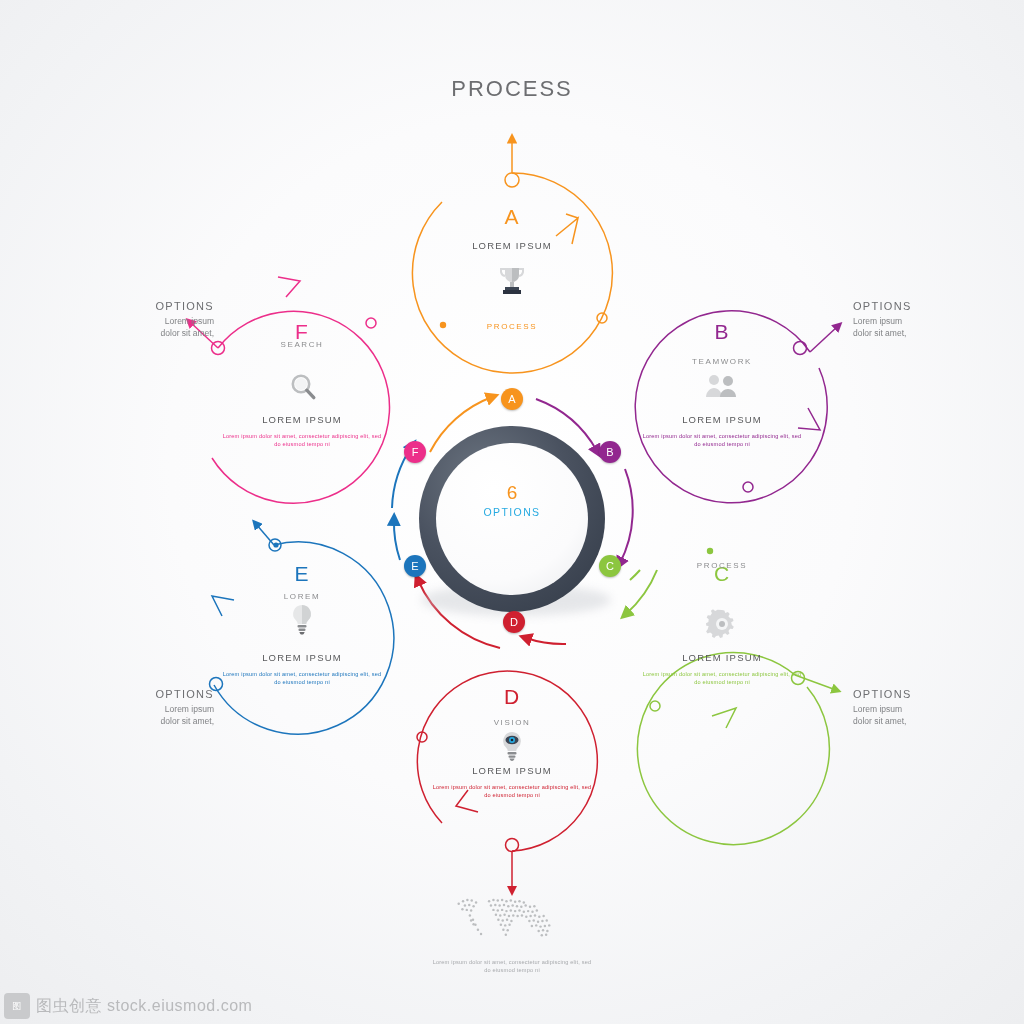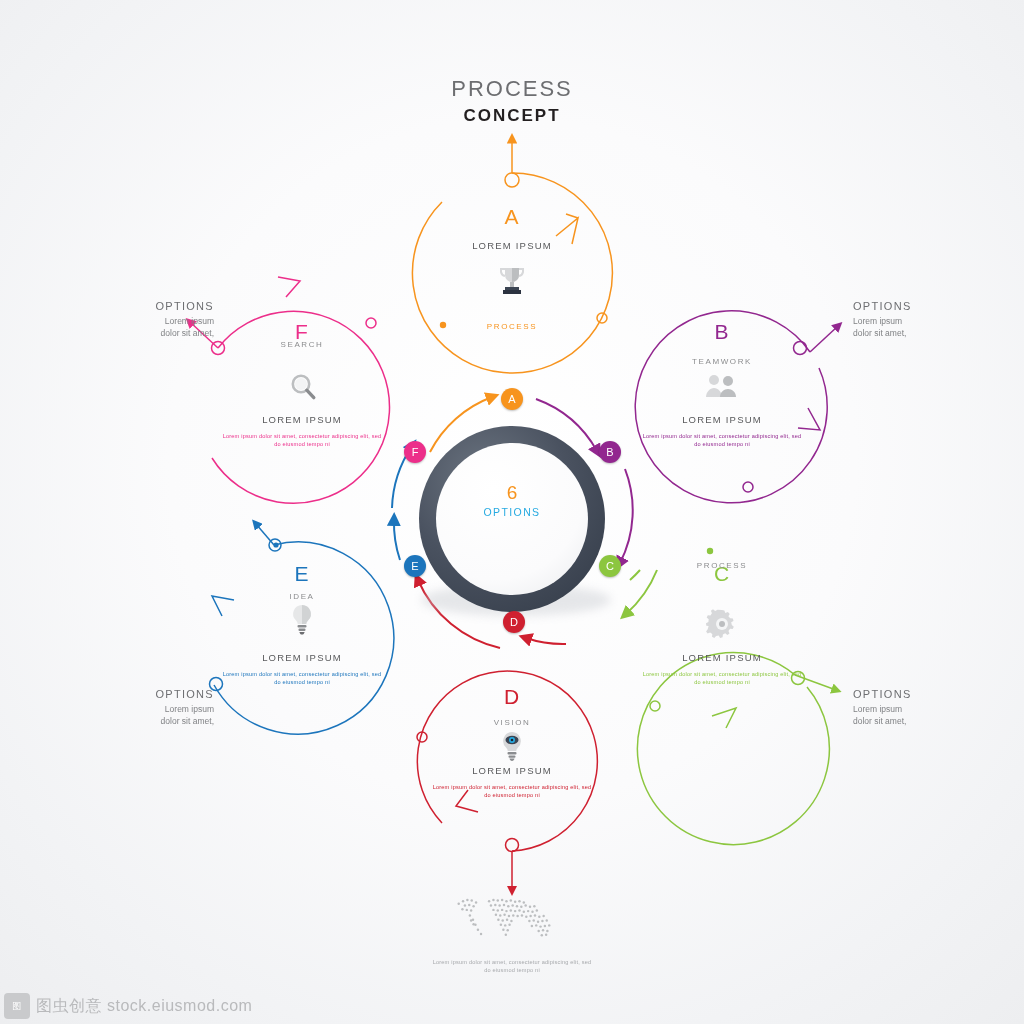--- a/index.html
+++ b/index.html
@@ -250,21 +250,20 @@
         <circle cx="142" cy="57" r="2"></circle>
           <circle cx="149" cy="58" r="2"></circle>
         <circle cx="82" cy="64" r="2"></circle>
           <circle cx="140" cy="65" r="2"></circle>
           <circle cx="147" cy="64" r="2"></circle>
       </g>
     </g>
   </svg>
 
   <div class="t-title" style="top:76px;">PROCESS</div>
-  <div class="t-sub" style="top:106px;">CONCEPT</div>
 
   <div style="position:absolute;left:432px;top:478px;width:160px;">
     <div class="center-num">6</div>
     <div class="center-opt">OPTIONS</div>
   </div>
 
   <div class="badge" style="left:501px;top:388px;background:#f7941e;">A</div>
   <div class="badge" style="left:599px;top:441px;background:#92278f;">B</div>
   <div class="badge" style="left:599px;top:555px;background:#8cc63f;">C</div>
   <div class="badge" style="left:503px;top:611px;background:#cf2030;">D</div>
@@ -313,21 +312,21 @@
     <rect x="10.5" y="25.5" width="7" height="2.2" rx="1" fill="#8a8c8f"></rect>
     <path d="M14 28.5h2.5c-.3 1.6-1.2 2.5-2.5 2.5s-2.2-.9-2.5-2.5z" fill="#8a8c8f"></path>
     <ellipse cx="14" cy="10" rx="6.5" ry="4.2" fill="#3c4553"></ellipse>
     <circle cx="14" cy="10" r="3" fill="#27aae1"></circle>
     <circle cx="14" cy="10" r="1.3" fill="#1b2430"></circle>
   </svg>
   <div class="lbl lorem" style="left:432px;top:765px;width:160px;">LOREM IPSUM</div>
   <div class="lbl tiny" style="left:432px;top:783px;width:160px;white-space:normal;color:#cf2030;">Lorem ipsum dolor sit amet, consectetur adipiscing elit, sed do eiusmod tempo ni</div>
 
   <div class="lbl letter" style="left:252px;top:562px;width:100px;color:#1c75bc;">E</div>
-  <div class="lbl cap" style="left:242px;top:592px;width:120px;">IDEA</div>
+  <div class="lbl cap" style="left:242px;top:592px;width:120px;">LOREM</div>
   <svg class="icon-art" style="left:289px;top:603px;" width="26" height="36" viewBox="0 0 26 36">
     <path d="M13 2a9 9 0 0 1 6 15.6c-1.2 1.2-1.6 2.3-1.7 3.4H8.7c-.1-1.1-.5-2.2-1.7-3.4A9 9 0 0 1 13 2z" fill="#e6e7e8"></path>
     <path d="M13 2a9 9 0 0 1 6 15.6c-1.2 1.2-1.6 2.3-1.7 3.4H13z" fill="#d1d3d4"></path>
     <rect x="8.5" y="22" width="9" height="2.6" rx="1.1" fill="#8a8c8f"></rect>
     <rect x="9.5" y="25.6" width="7" height="2.4" rx="1" fill="#8a8c8f"></rect>
     <path d="M10.4 29h5.2c-.3 1.7-1.3 2.6-2.6 2.6s-2.3-.9-2.6-2.6z" fill="#6d6e71"></path>
   </svg>
   <div class="lbl lorem" style="left:222px;top:652px;width:160px;">LOREM IPSUM</div>
   <div class="lbl tiny" style="left:222px;top:670px;width:160px;white-space:normal;color:#1c75bc;">Lorem ipsum dolor sit amet, consectetur adipiscing elit, sed do eiusmod tempo ni</div>
 

